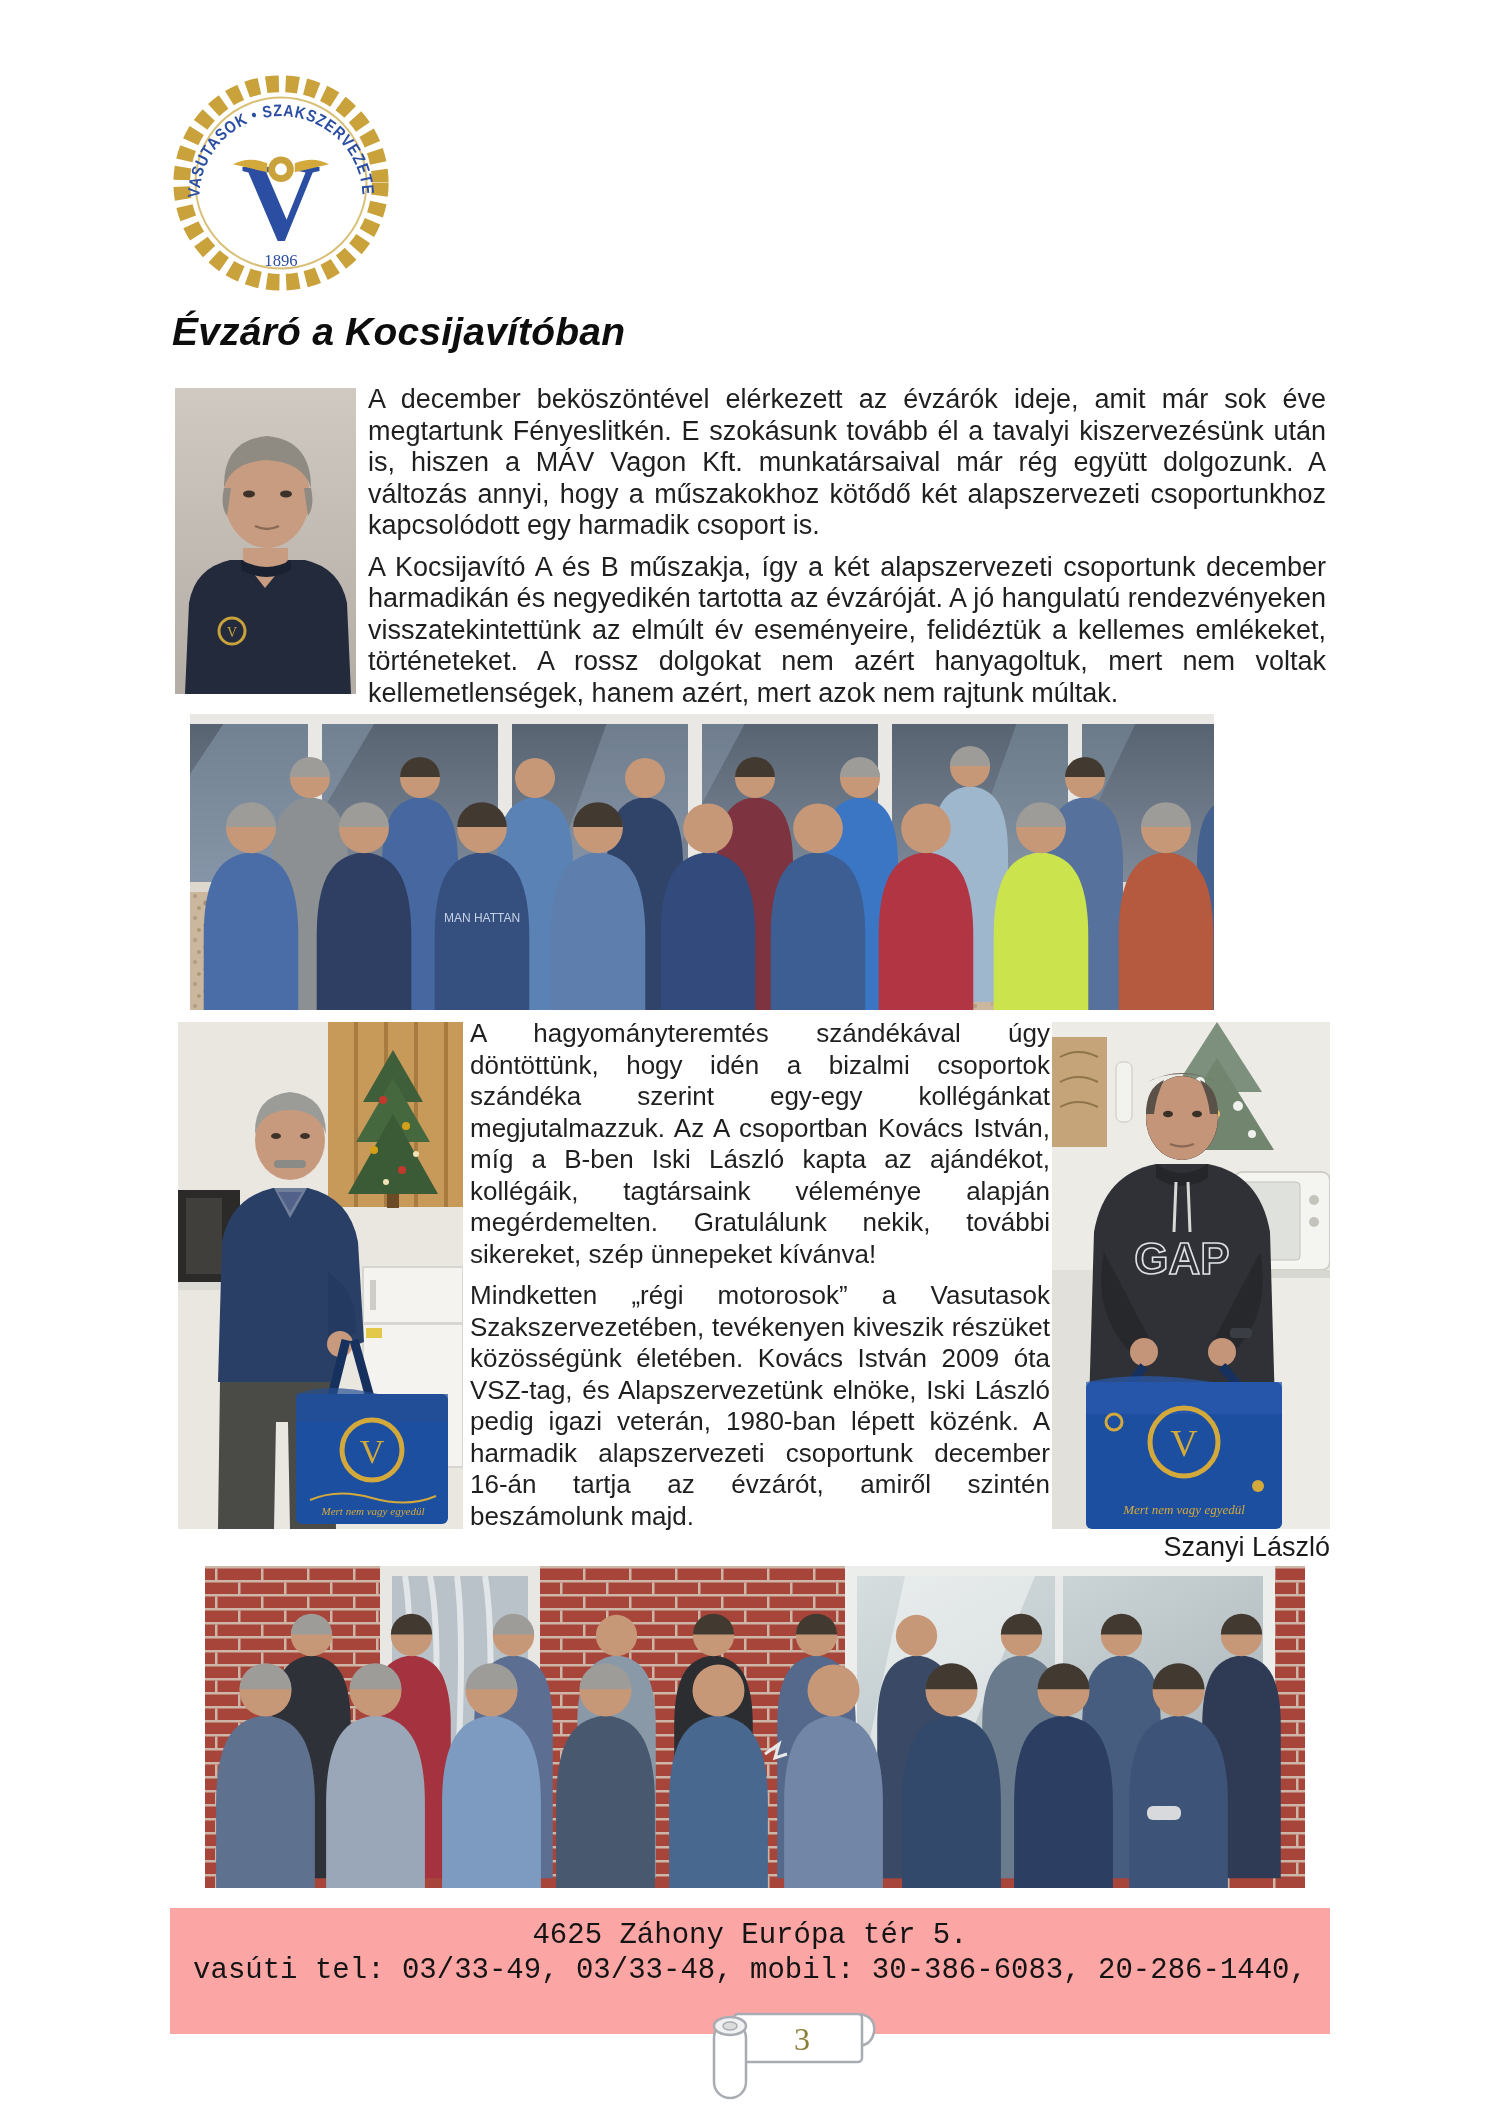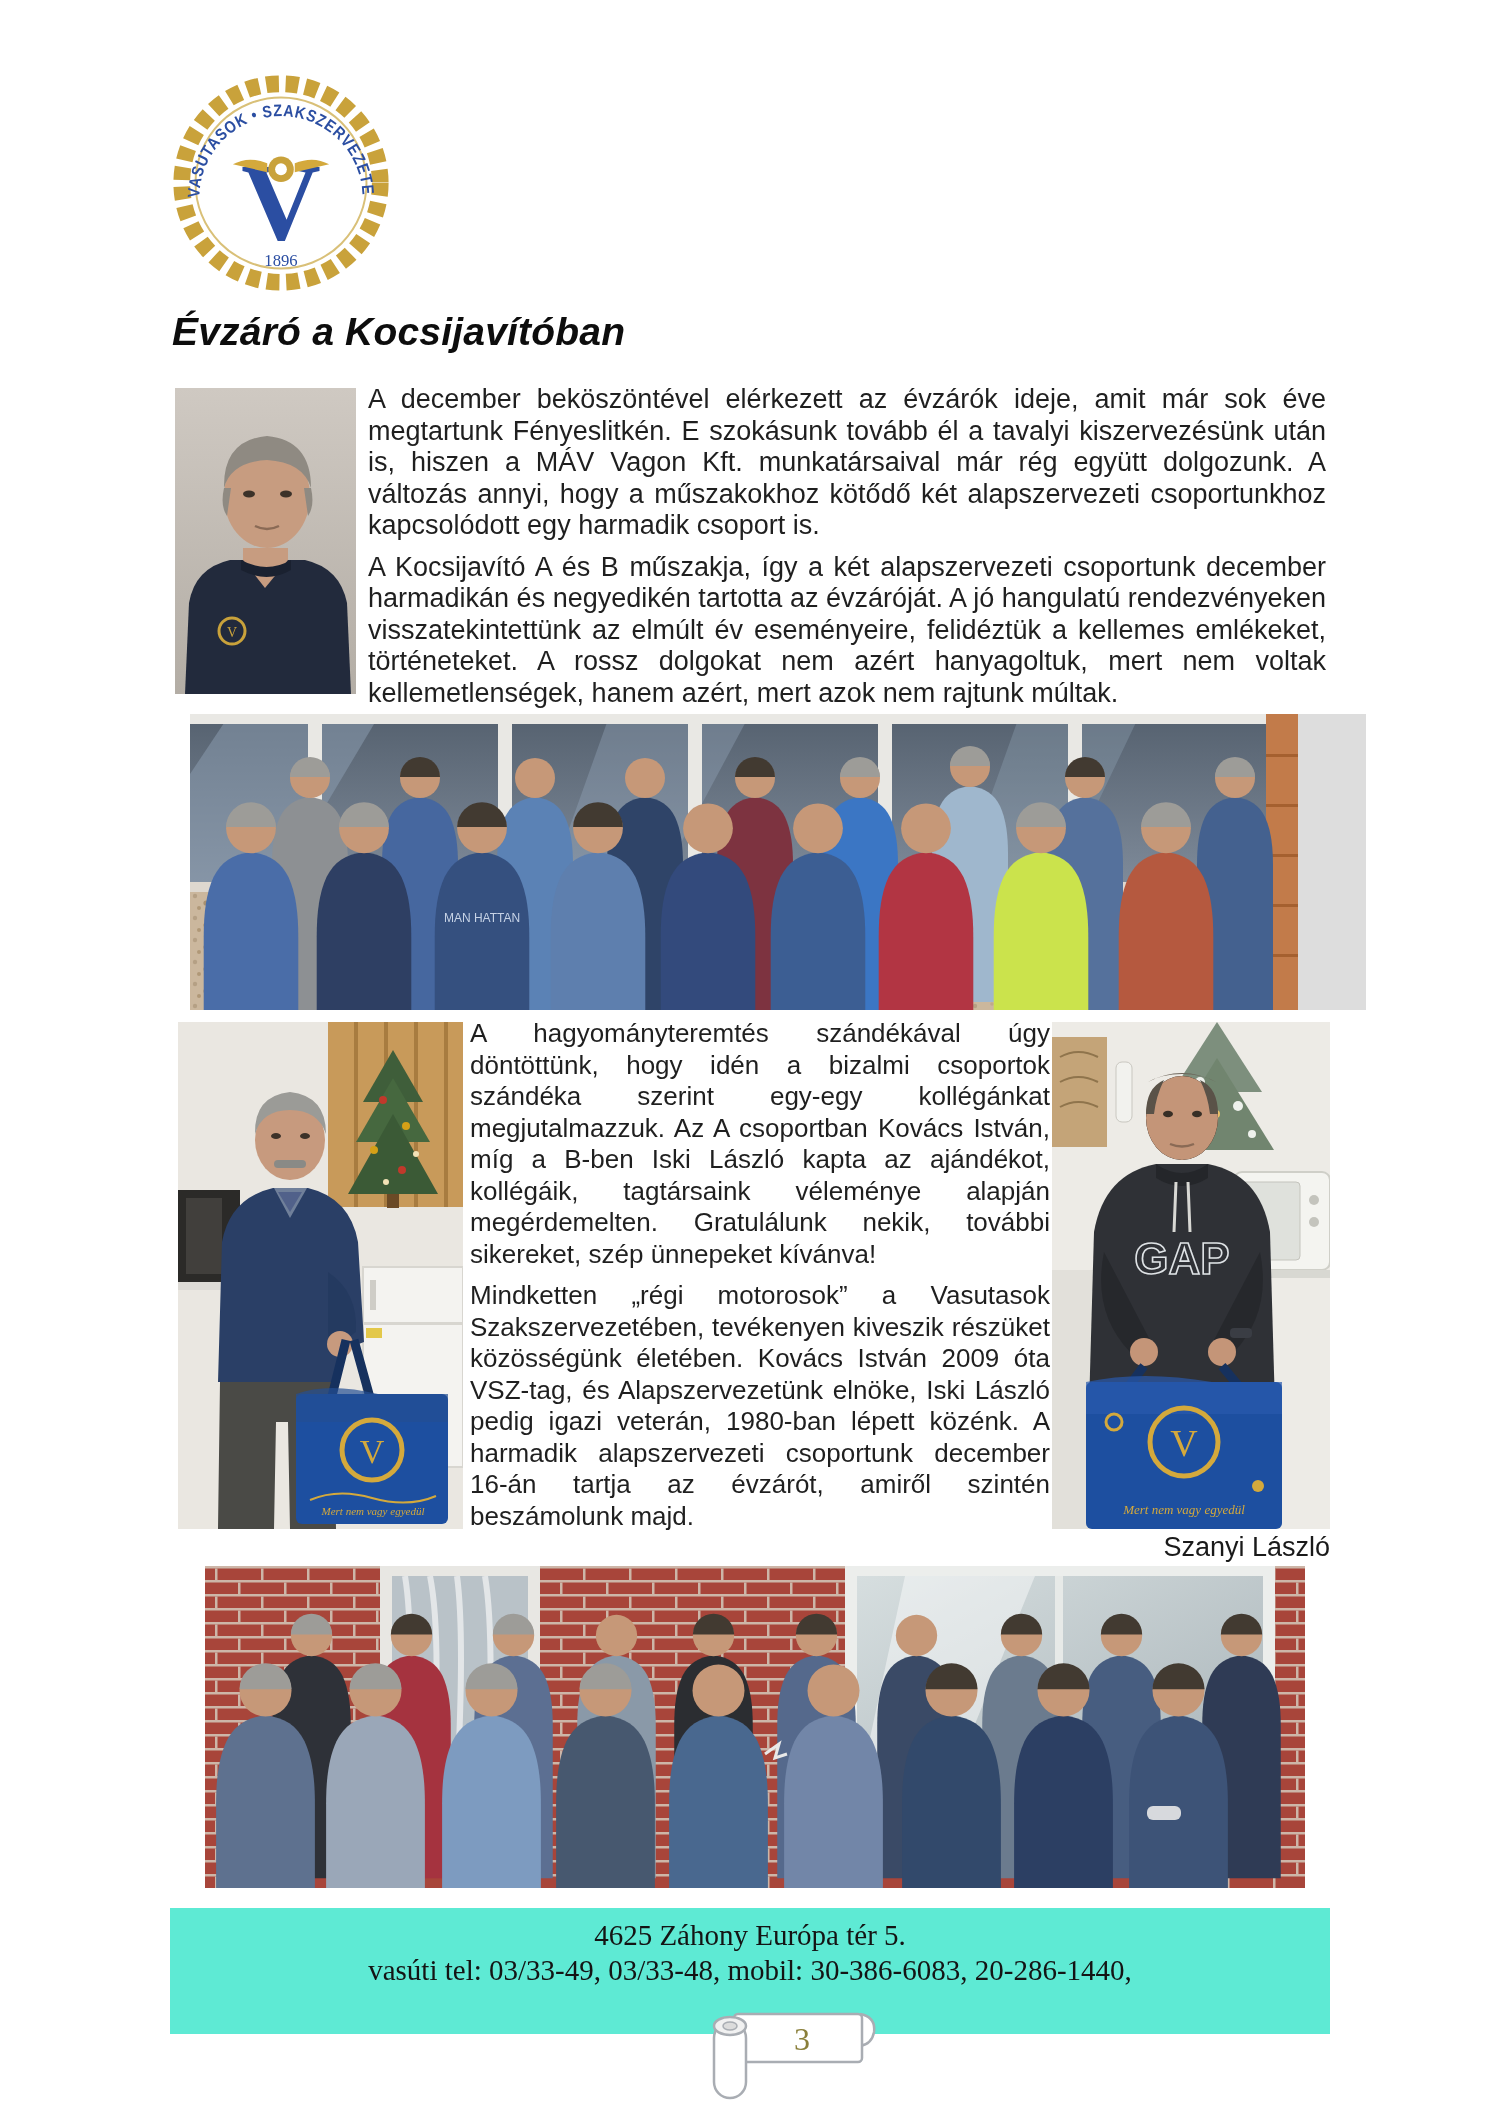--- a/index.html
+++ b/index.html
@@ -21,22 +21,22 @@
   }
   .body-text p{margin:0 0 10px 0;}
   .main-col{left:368px;top:384px;width:958px;}
   .mid-col{left:470px;top:1018px;width:580px;font-size:26px;line-height:31.5px;}
   .photo{background:#ddd;overflow:hidden;}
   .photo svg{display:block;}
   .caption{
     left:1030px;top:1532px;width:300px;text-align:right;font-size:27px;color:#1a1a1a;
   }
   .footer-bar{
-    left:170px;top:1908px;width:1160px;height:126px;background:#5eead4;
-    text-align:center;font-family:Liberation Serif, serif;
+    left:170px;top:1908px;width:1160px;height:126px;background:#fca5a5;
+    text-align:center;font-family:Liberation Mono, monospace;
     font-size:29px;line-height:35px;color:#141414;padding-top:10px;box-sizing:border-box;
   }
   .email-link{color:#0000cd;text-decoration:underline;cursor:pointer;}
   .scroll-box{left:686px;top:2000px;width:204px;height:116px;}
 </style>
 </head>
 <body>
 
 <div class="page">
 
@@ -121,21 +121,21 @@
       <circle cx="57" cy="243" r="13" fill="none" stroke="#c9a23b" stroke-width="3"></circle>
       <text x="57" y="249" text-anchor="middle" font-size="14" font-family="Liberation Serif,serif" fill="#c9a23b">V</text>
     </svg>
   </div>
 
   <div class="abs body-text main-col">
     <p>A december beköszöntével elérkezett az évzárók ideje, amit már sok éve megtartunk Fényeslitkén. E szokásunk tovább él a tavalyi kiszervezésünk után is, hiszen a MÁV Vagon Kft. munkatársaival már rég együtt dolgozunk. A változás annyi, hogy a műszakokhoz kötődő két alapszervezeti csoportunkhoz kapcsolódott egy harmadik csoport is.</p>
     <p>A Kocsijavító A és B műszakja, így a két alapszervezeti csoportunk december harmadikán és negyedikén tartotta az évzáróját. A jó hangulatú rendezvényeken visszatekintettünk az elmúlt év eseményeire, felidéztük a kellemes emlékeket, történeteket. A rossz dolgokat nem azért hanyagoltuk, mert nem voltak kellemetlenségek, hanem azért, mert azok nem rajtunk múltak.</p>
   </div>
 
-  <div class="abs photo" style="left:190px;top:714px;width:1176px;height:296px;">
+  <div class="abs photo" style="left:190px;top:714px;width:1024px;height:296px;">
     <svg viewBox="0 0 1108 296" width="1108" height="296">
       <rect width="1108" height="296" fill="url(#pebble)"></rect>
       <rect x="0" y="0" width="1108" height="168" fill="url(#glass1)"></rect>
       <polygon points="40,0 190,0 90,168 0,168 0,60" fill="#8da0b4" opacity="0.5"></polygon>
       <polygon points="420,0 560,0 470,168 360,168" fill="#93a5b8" opacity="0.4"></polygon>
       <polygon points="830,0 950,0 870,168 770,168" fill="#93a5b8" opacity="0.35"></polygon>
       <rect x="0" y="0" width="1108" height="10" fill="#e9e8e4"></rect>
       <rect x="118" y="0" width="14" height="168" fill="#e9e8e4"></rect>
       <rect x="308" y="0" width="14" height="168" fill="#e9e8e4"></rect>
       <rect x="498" y="0" width="14" height="168" fill="#e9e8e4"></rect>

